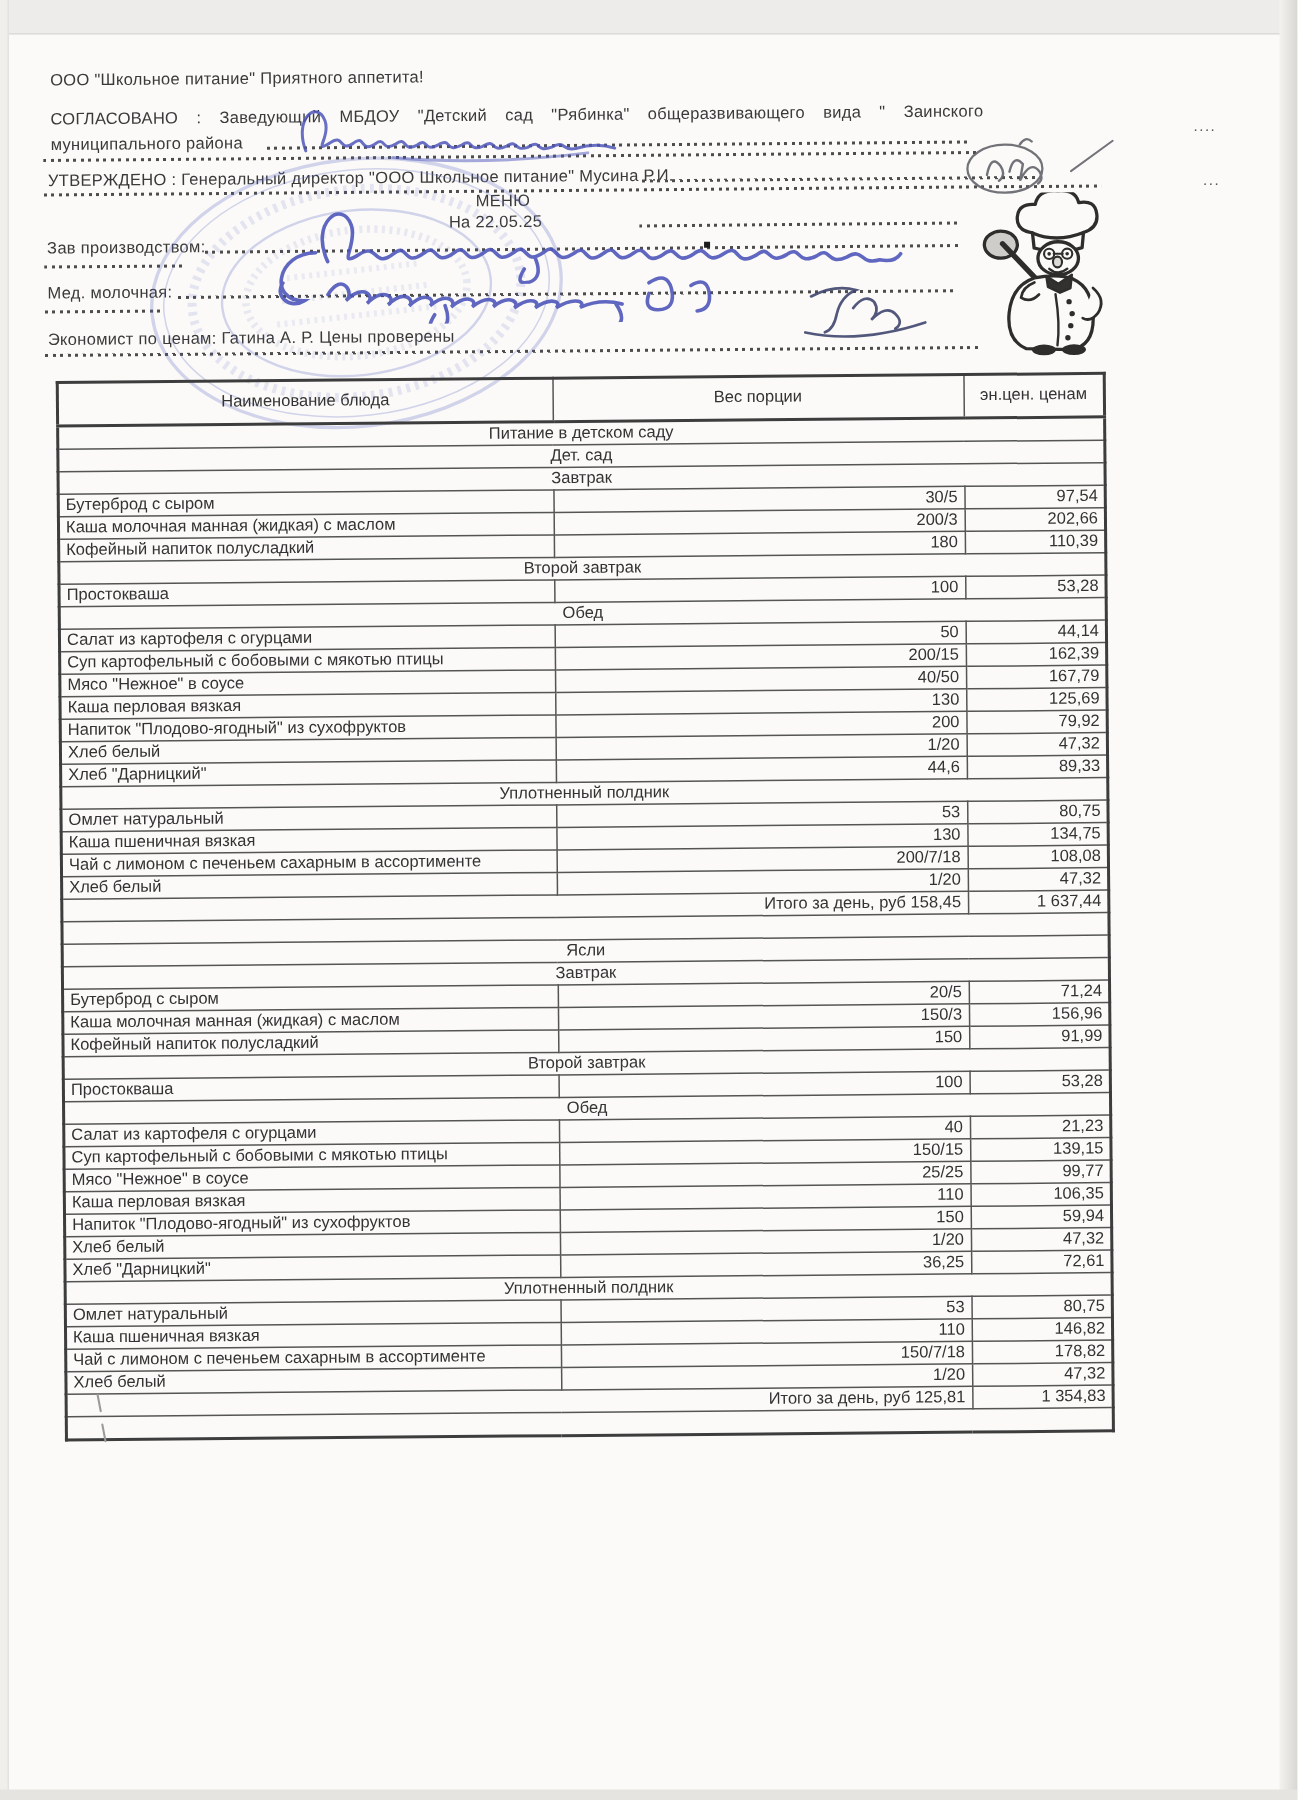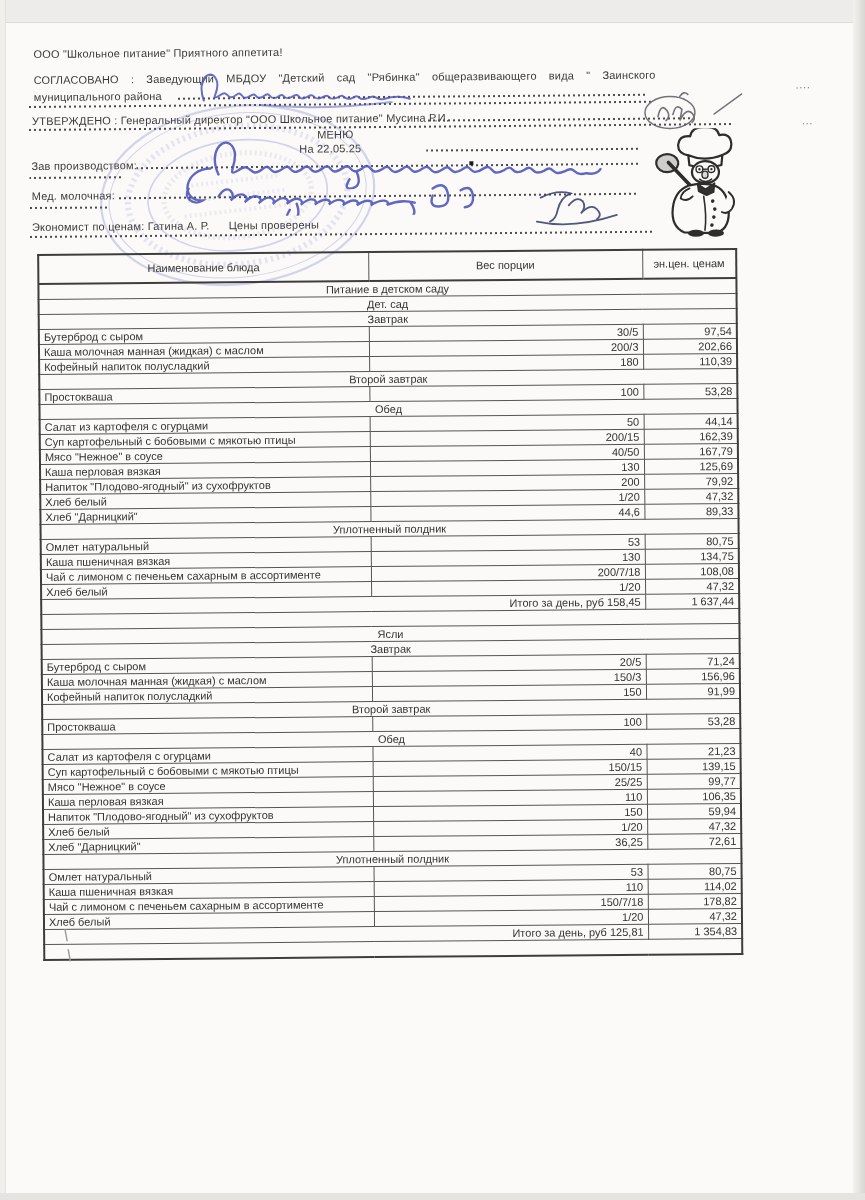--- a/index.html
+++ b/index.html
@@ -71,21 +71,21 @@
     <div class="dotline" style="left:140px;top:168px;width:504px;"></div>
     <div class="dotline" style="left:33px;top:177px;width:92px;"></div>
     <div class="sqmark" style="left:473px;top:165px;"></div>
 
     <div class="txt" style="left:35px;top:190px;">Мед. молочная:</div>
     <div class="dotline" style="left:122px;top:198px;width:518px;"></div>
     <div class="dotline" style="left:33px;top:207px;width:80px;"></div>
 
     <div class="txt" style="left:35px;top:221px;">
       <span>Экономист по ценам: Гатина А. Р.</span>
-      <span style="margin-left:16px;">Цены проверены</span>
+      <span style="">Цены проверены</span>
     </div>
     <div class="dotline" style="left:33px;top:236px;width:622px;"></div>
 
     <svg class="ink" style="left:196px;top:66px;" width="235" height="46" viewBox="0 0 235 46">
       <g fill="none" stroke="#4f57ba" stroke-width="2" stroke-linecap="round" opacity="0.85">
         <path d="M12 36 C4 14 20 2 25 16 C29 27 16 38 28 31 C38 24 34 38 44 31 C52 25 48 38 58 32 C66 26 62 38 72 32 C80 26 76 38 86 33 C94 27 90 38 100 33 C110 27 104 39 116 33 C124 28 120 38 130 34 C140 28 134 39 146 34 C154 29 150 38 160 35 C170 29 164 39 176 35 C186 30 182 38 192 36 Q206 32 218 36"></path>
         <path d="M70 41 q60 6 130 -2" opacity="0.6"></path>
       </g>
     </svg>
 
@@ -337,21 +337,21 @@
               <td class="span-cell" colspan="3">Уплотненный полдник</td>
             </tr>
             <tr>
               <td class="name-cell">Омлет натуральный</td>
               <td class="num">53</td>
               <td class="num">80,75</td>
             </tr>
             <tr>
               <td class="name-cell">Каша пшеничная вязкая</td>
               <td class="num">110</td>
-              <td class="num">114,02</td>
+              <td class="num">146,82</td>
             </tr>
             <tr>
               <td class="name-cell">Чай с лимоном с печеньем сахарным в ассортименте</td>
               <td class="num">150/7/18</td>
               <td class="num">178,82</td>
             </tr>
             <tr>
               <td class="name-cell">Хлеб белый</td>
               <td class="num">1/20</td>
               <td class="num">47,32</td>

